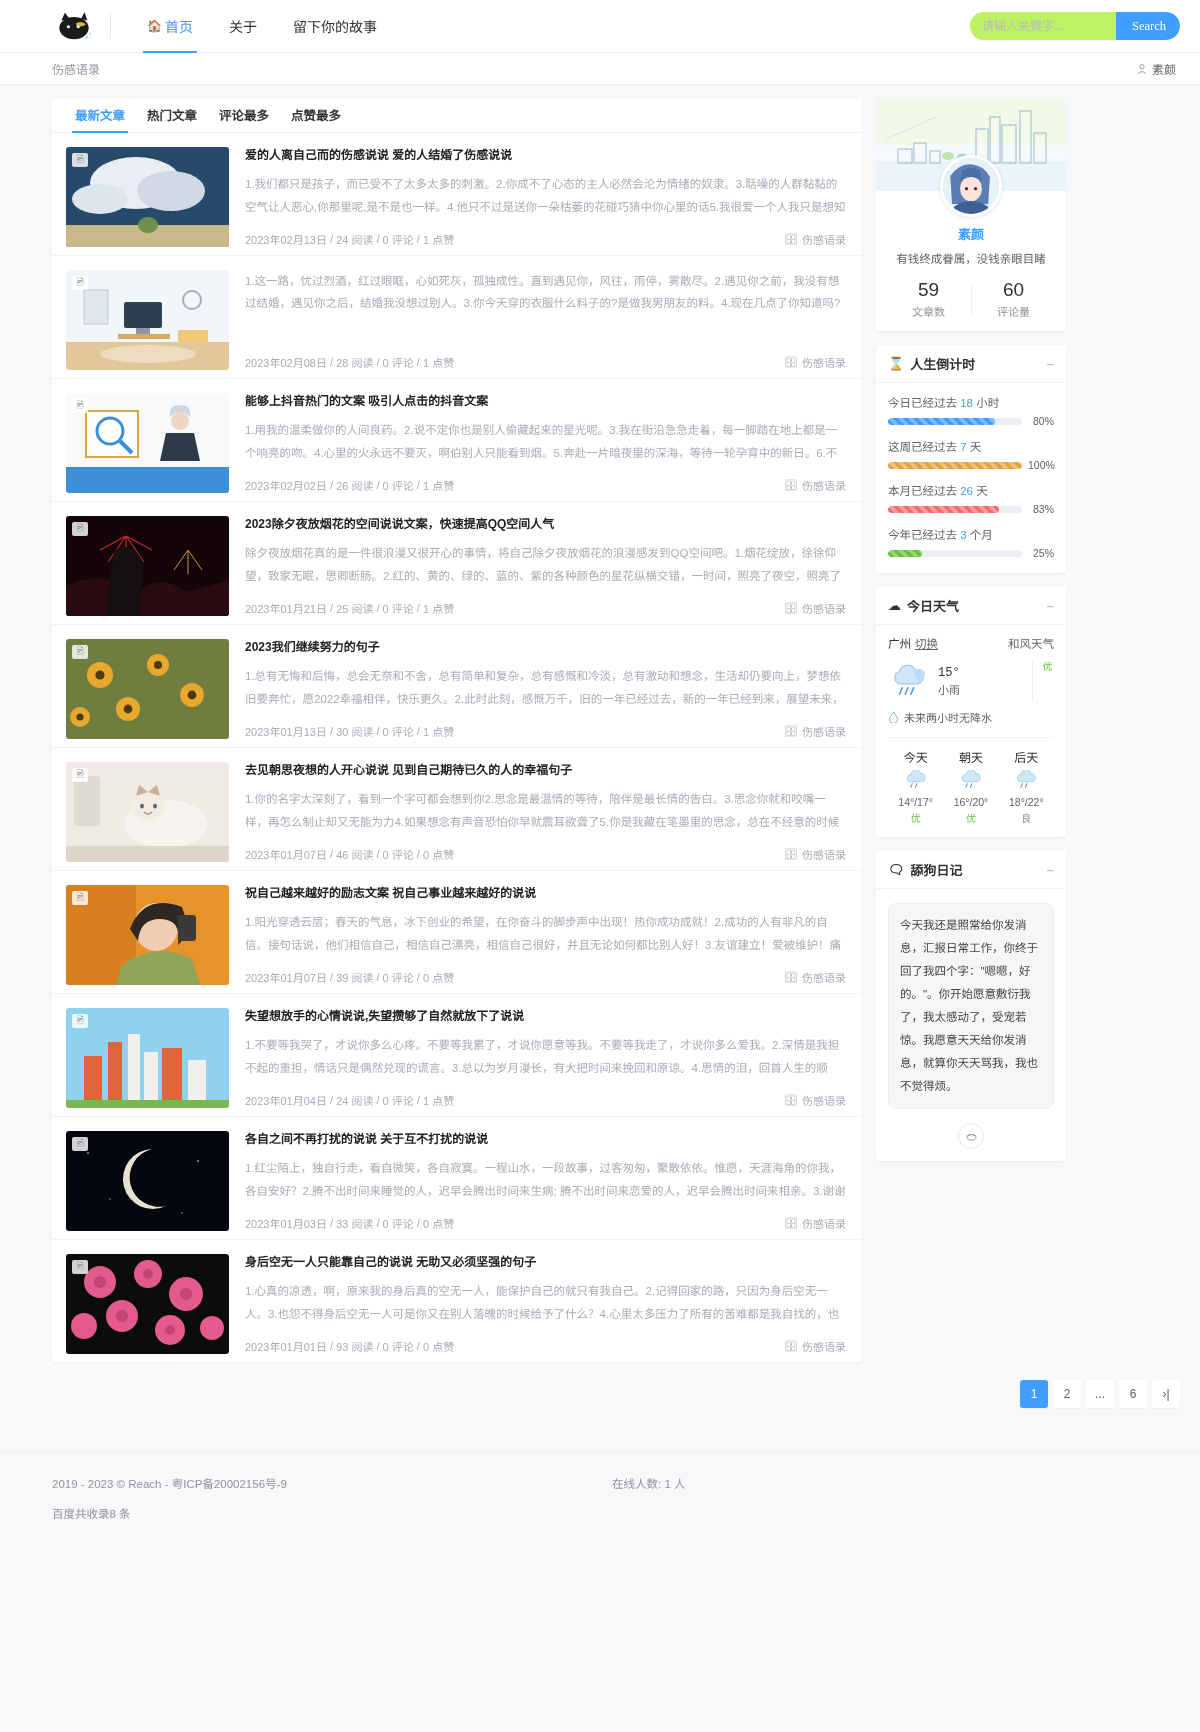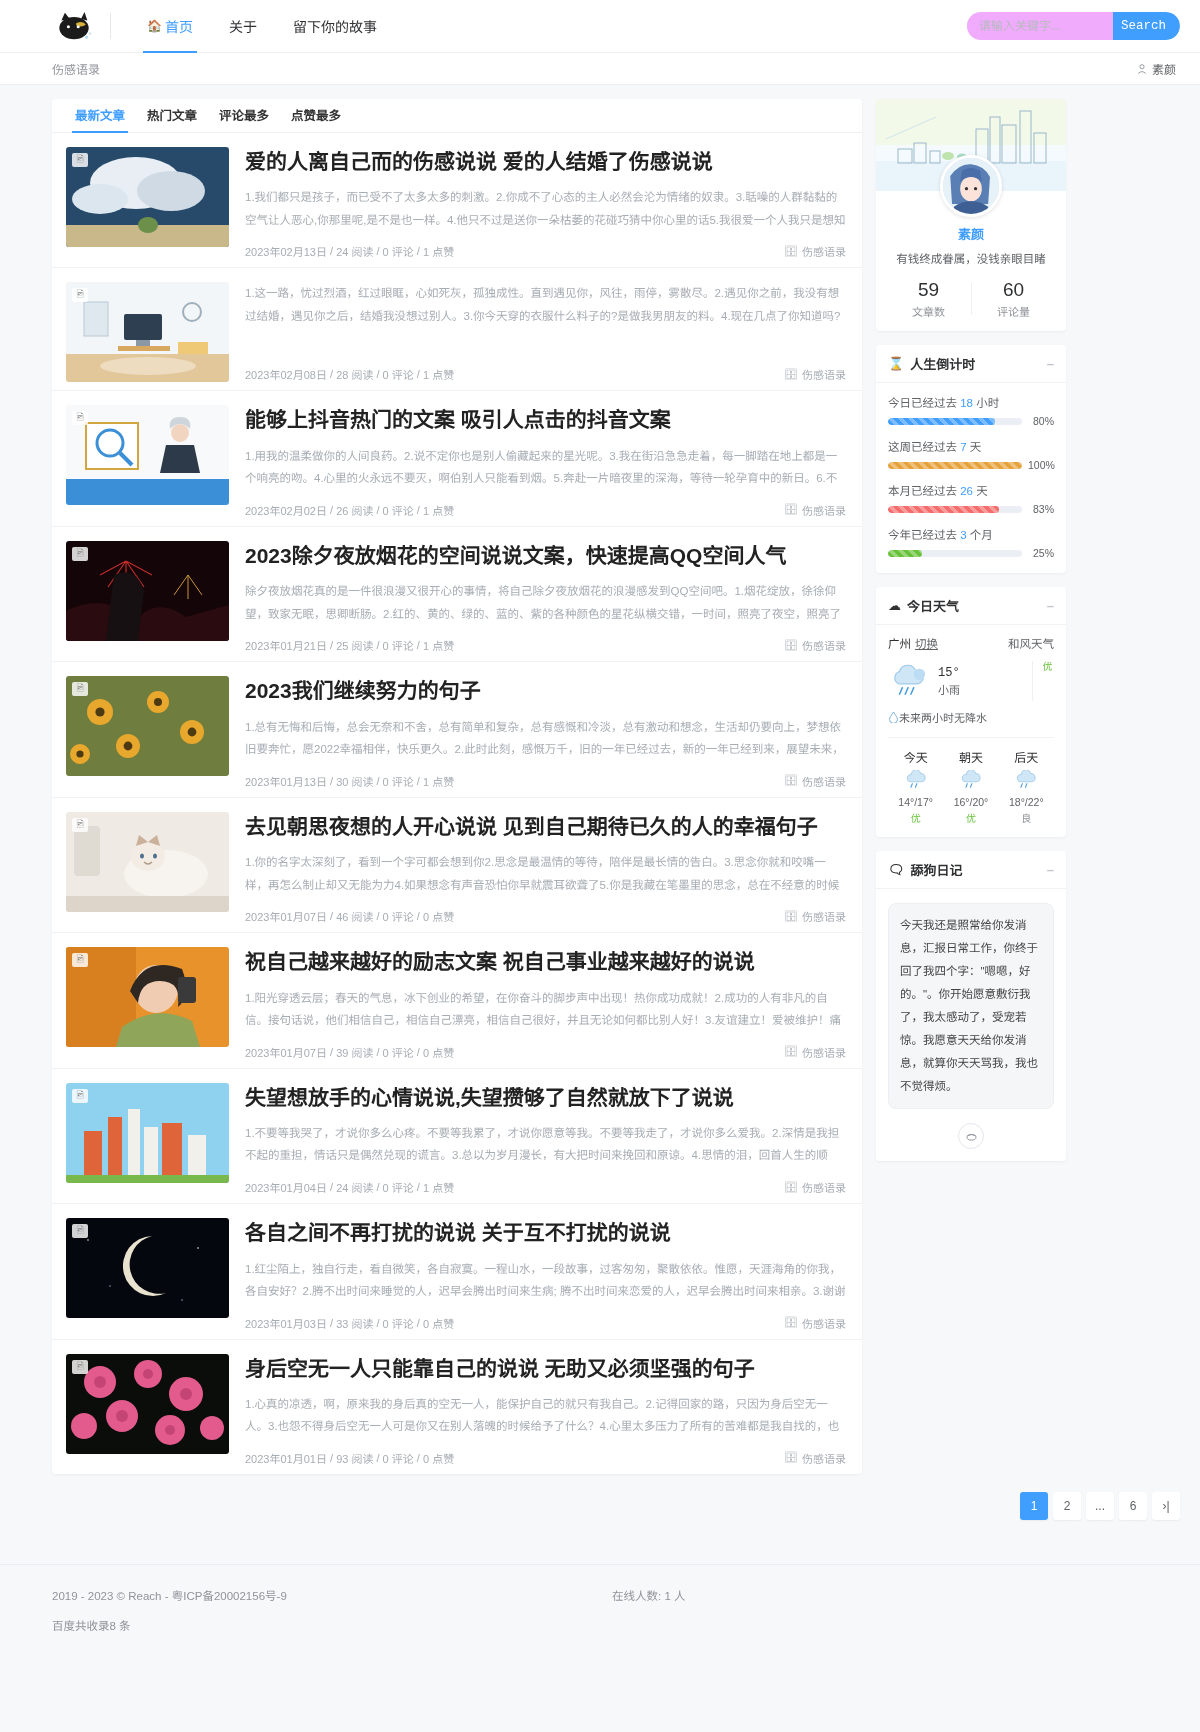--- a/index.html
+++ b/index.html
@@ -32,29 +32,29 @@
     content:""; position:absolute; left:14px; right:14px; bottom:0;
     height:2px; background:#409eff;
   }
   .nav-link .ico { margin-right:3px; font-size:12px; }
   .nav-spacer { flex:1; }
   .search-wrap {
     display:flex; align-items:center; height:28px; border-radius:16px;
     overflow:hidden; background:#f2f3f5;
   }
   .search-input {
-    border:0; outline:0; background:#f0abfc; height:28px; width:146px;
+    border:0; outline:0; background:#bef264; height:28px; width:146px;
     padding:0 12px; font-size:12px; color:#333;
     font-family:"Liberation Sans",sans-serif;
   }
   .search-input::placeholder { color:#b6babf; }
   .search-btn {
     border:0; height:28px; background:#409eff; color:#fff; font-size:12.5px;
-    padding:0 14px 0 8px; cursor:pointer; border-radius:0 16px 16px 0;
-    font-family:Liberation Mono, monospace;
+    padding:0 14px 0 16px; cursor:pointer; border-radius:0 16px 16px 0;
+    font-family:Liberation Serif, serif;
   }
 
   
   .subbar {
     height:32px; background:#fff; display:flex; align-items:center;
     padding:0 24px 0 52px; border-bottom:1px solid #eceff1;
     font-size:12px; color:#909399;
   }
   .subbar .right { margin-left:auto; display:flex; align-items:center; gap:4px; color:#606266; }
   .person-ico { width:12px; height:12px; }
@@ -84,21 +84,21 @@
   .thumb {
     width:163px; height:100px; border-radius:3px; flex:none; position:relative; overflow:hidden;
   }
   .thumb .ph {
     position:absolute; left:6px; top:6px; width:16px; height:14px;
     background:rgba(255,255,255,.82); border-radius:2px;
     display:flex; align-items:center; justify-content:center; font-size:9px; color:#888;
   }
   .art-body { flex:1; min-width:0; display:flex; flex-direction:column; }
   .art-title {
-    font-size:21px; font-weight:600; color:#222; line-height:1.45;
+    font-size:12px; font-weight:600; color:#222; line-height:1.45;
     margin-bottom:9px; cursor:pointer;
   }
   .art-desc {
     font-size:11.5px; color:#a7adb4; line-height:1.95; height:45px; overflow:hidden;
   }
   .art-meta {
     margin-top:auto; display:flex; align-items:center;
     font-size:11px; color:#a7adb4; padding-top:12px;
   }
   .art-meta .cat { margin-left:auto; display:flex; align-items:center; gap:4px; color:#a7adb4; }
@@ -158,21 +158,21 @@
   .w-right { margin-left:auto; color:#606266; }
   .w-now { display:flex; align-items:center; gap:8px; margin-top:10px; }
   .w-ico { width:42px; height:36px; }
   .w-temp { font-size:12px; color:#303133;font-family:Liberation Mono, monospace; }
   .w-desc { font-size:11px; color:#606266; margin-top:1px; }
   .w-aqi {
     margin-left:auto; writing-mode:vertical-rl; font-size:10px; color:#67c23a;
     border-left:1px solid #eef0f2; padding-left:6px; height:40px;
     display:flex; align-items:center;
   }
-  .w-tip { font-size:11px; color:#606266; margin-top:8px; display:flex; align-items:center; }
+  .w-tip { font-size:11px; color:#606266; margin-top:8px; display:flex; align-items:center; gap:5px; }
   .w-days { display:flex; margin-top:12px; border-top:1px solid #f0f2f4; padding-top:10px; }
   .w-day { flex:1; text-align:center; }
   .w-day .d-lab { font-size:12px; color:#303133; }
   .w-day .d-ico { margin:5px auto 3px; width:22px; height:20px; }
   .w-day .d-t { font-size:10.5px; color:#606266; }
   .w-day .d-q { font-size:10px; color:#67c23a; margin-top:2px; }
   .w-day .d-q.gray { color:#909399; }
 
   
   .diary-body { padding:14px 12px 12px; }

